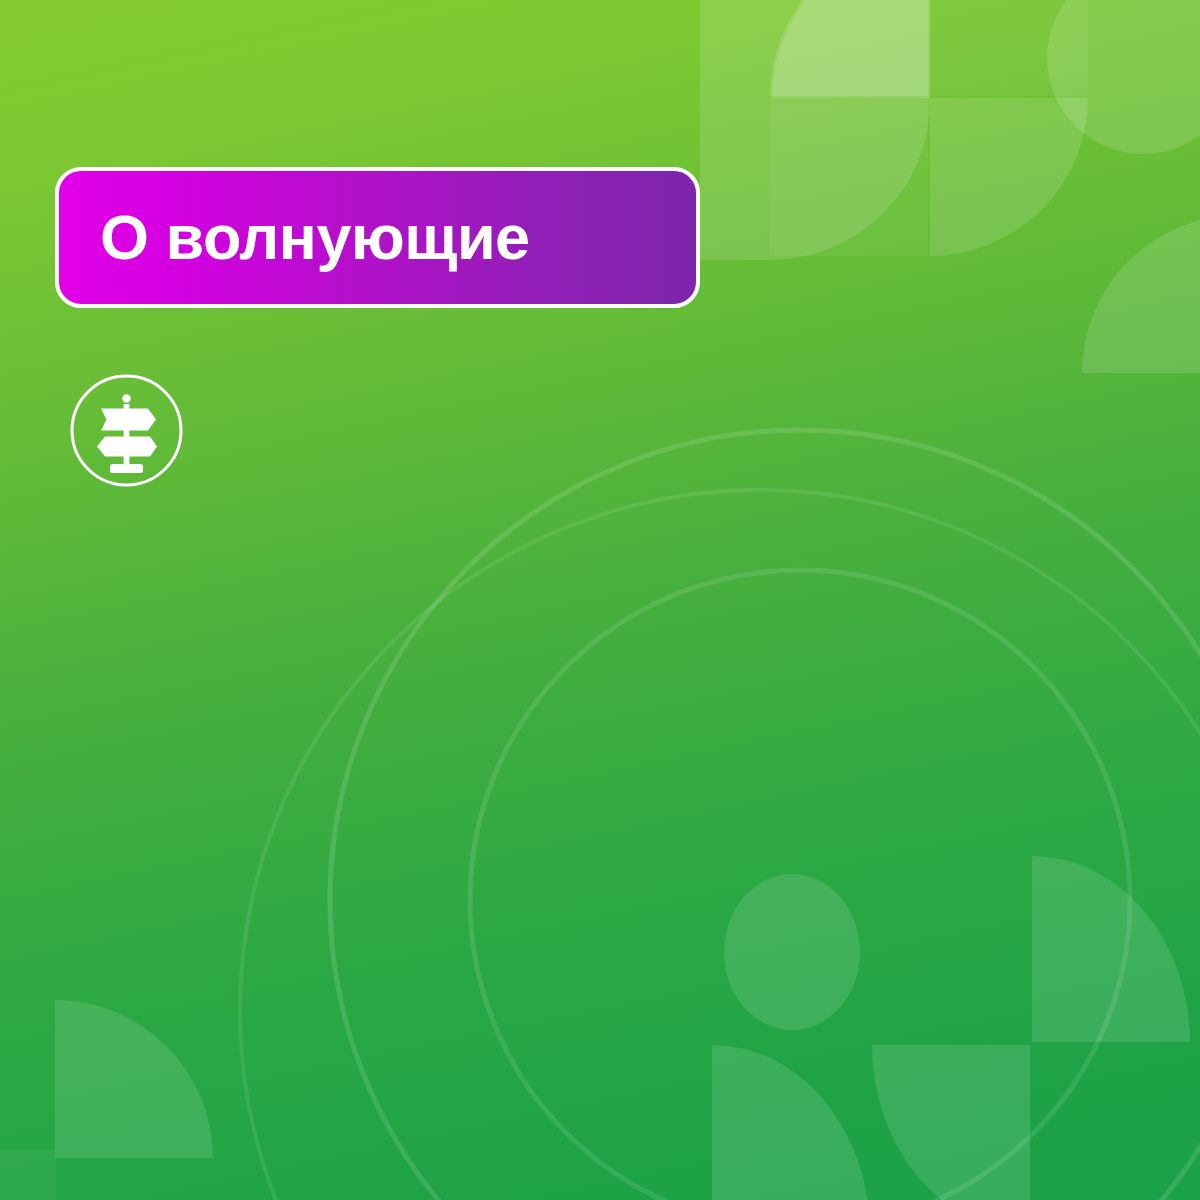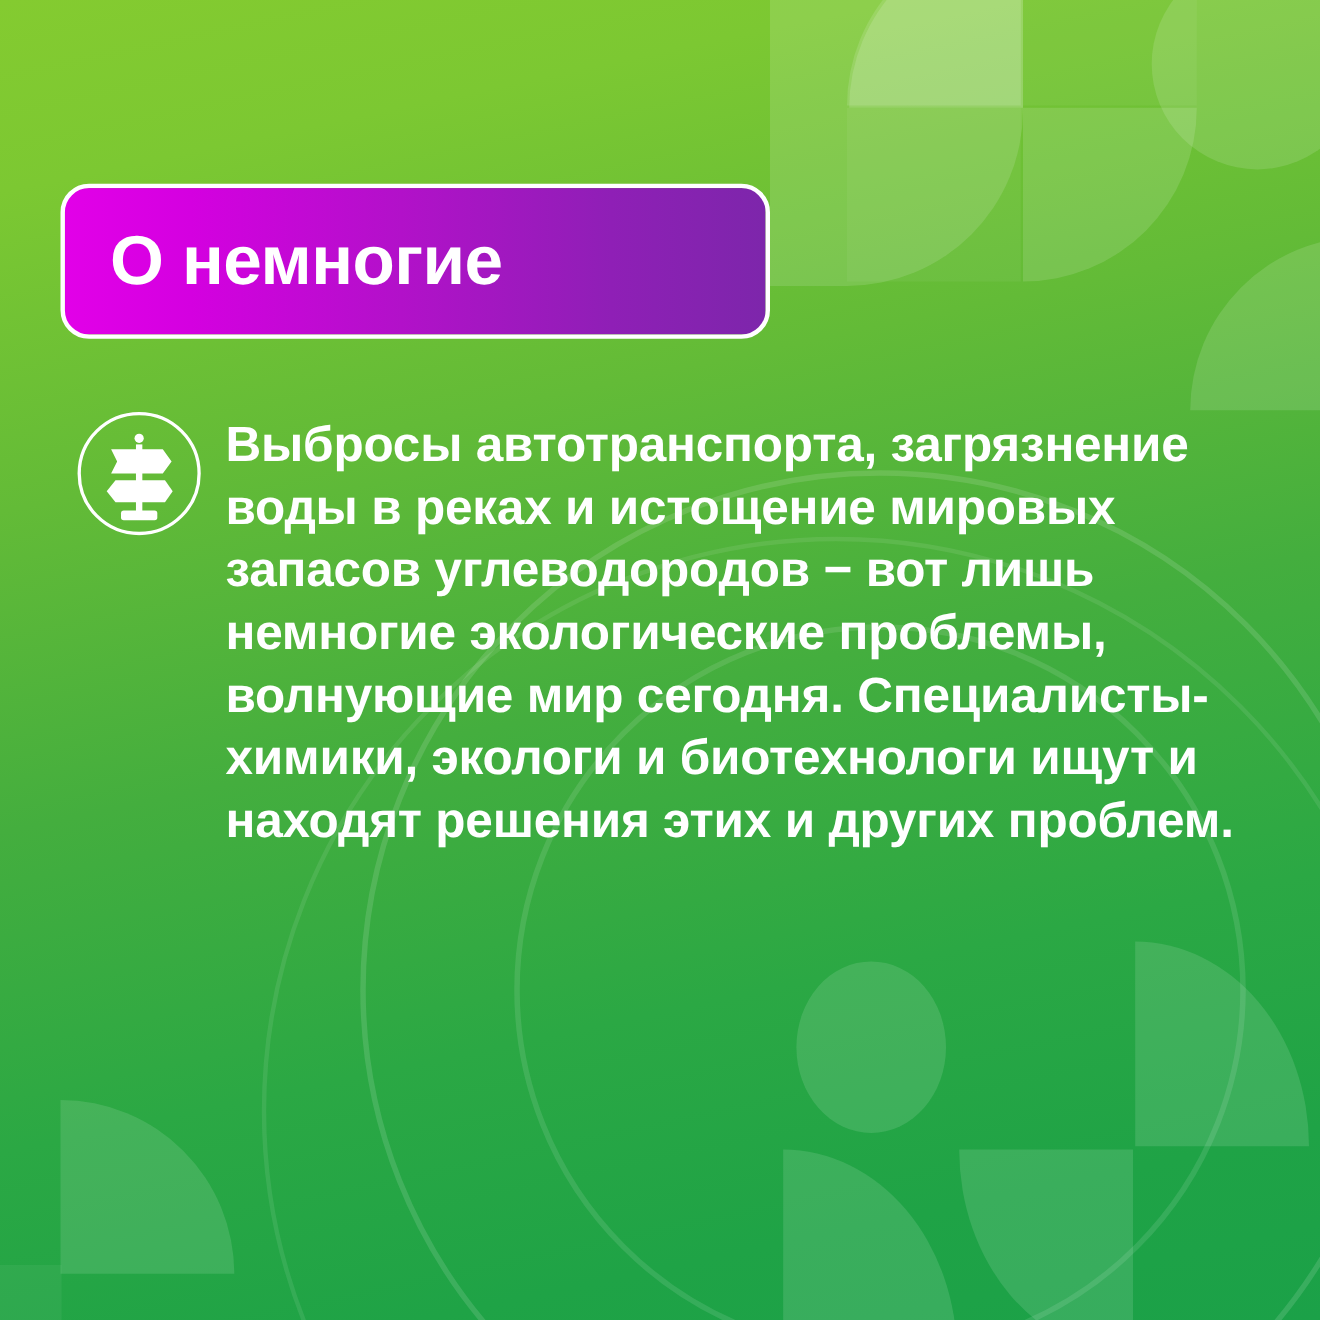--- a/index.html
+++ b/index.html
@@ -155,21 +155,21 @@
       <path d="M 1030 1045 L 1030 1232 L 872 1232 A 158 187 0 0 1 1030 1045 Z" fill="#ffffff" opacity="0.0"></path>
       <path d="M 872 1045 L 1030 1045 L 1030 1232 A 158 187 0 0 1 872 1045 Z" fill="#ffffff" opacity="0.12"></path>
 
       <path d="M 1032 856 L 1032 1042 L 1190 1042 A 158 186 0 0 0 1032 856 Z" fill="#ffffff" opacity="0.12"></path>
 
       <rect x="0" y="1150" width="56" height="50" fill="#ffffff" opacity="0.05"></rect>
     </g>
   </svg>
 
   <div class="title-badge">
-    <span class="title-badge-text">О немногие</span>
+    <span class="title-badge-text">О волнующие</span>
   </div>
 
   <div class="content-row">
 
     <div class="icon-badge">
       <svg viewBox="0 0 113 113" width="113" height="113" aria-hidden="true">
         <circle cx="56.5" cy="56.5" r="54.5" fill="none" stroke="#ffffff" stroke-width="3"></circle>
 
         <circle cx="56.5" cy="24.5" r="4.2" fill="#ffffff"></circle>
 
@@ -177,16 +177,15 @@
 
         <path d="M 31 34.5 L 78 34.5 L 86 45.5 L 78 56.5 L 31 56.5 L 36.5 45.5 Z" fill="#ffffff"></path>
 
         <path d="M 35 62.5 L 58 62.5 L 58 82.5 L 35 82.5 L 27 72.5 Z" fill="#ffffff"></path>
         <path d="M 56 62.5 L 80 62.5 L 87 72.5 L 80 82.5 L 56 82.5 Z" fill="#ffffff"></path>
 
         <rect x="40" y="90" width="33" height="9" rx="2.5" fill="#ffffff"></rect>
       </svg>
     </div>
 
-    <div class="body-text">Выбросы автотранспорта, загрязнение воды в реках и истощение мировых запасов углеводородов − вот лишь немногие экологические проблемы, волнующие мир сегодня. Специалисты-химики, экологи и биотехнологи ищут и находят решения этих и других проблем.</div>
   </div>
 
 </div>
 
 </body></html>

